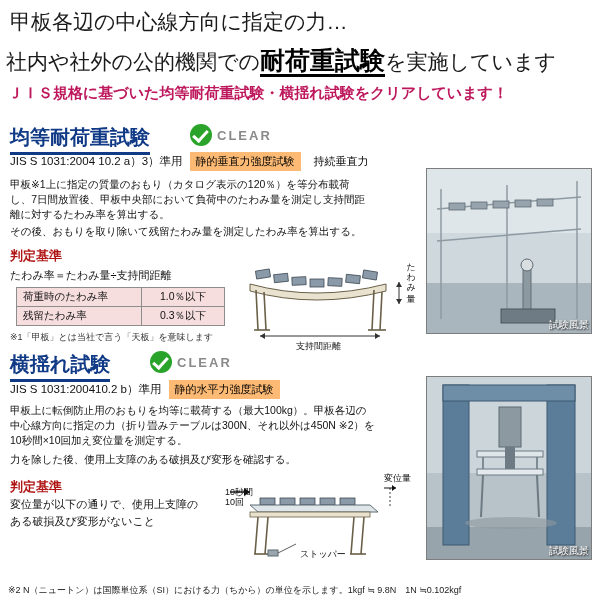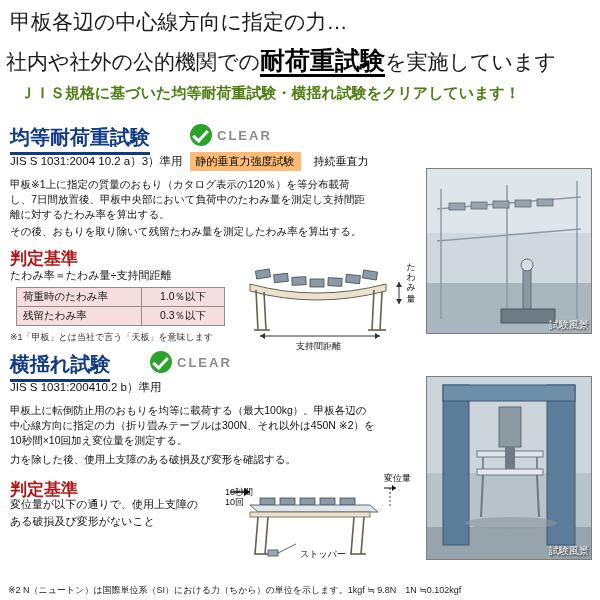--- a/index.html
+++ b/index.html
@@ -21,21 +21,21 @@
   .hdr2{
     position:absolute;left:6px;top:44px;
     font-size:21px;color:#1a1a1a;white-space:nowrap;
   }
   .hdr2 .big{
     font-size:25px;font-weight:bold;color:#000;
     border-bottom:3px solid #000;padding-bottom:0px;
   }
   .hdr3{
     position:absolute;left:8px;top:84px;
-    font-size:15px;color:#4d7c0f;font-weight:bold;white-space:nowrap;margin-left:12px;
+    font-size:15px;color:#be185d;font-weight:bold;white-space:nowrap;
   }
 
   
   .sect-title{
     position:absolute;
     font-size:20px;font-weight:bold;color:#103a86;
     border-bottom:3px solid #103a86;
     padding-bottom:1px;
   }
   .clear-badge{position:absolute;display:flex;align-items:center;gap:5px;}
@@ -55,21 +55,21 @@
   .std-code{color:#111;}
   .std-tag{
     background:#fdba74;color:#000;font-size:11px;
     padding:2px 6px;border:0;white-space:nowrap;
   }
 
   
   .para{position:absolute;font-size:10.5px;line-height:15px;color:#111;}
 
   
-  .crit-hd{position:absolute;font-size:17px;font-weight:bold;color:#b01515;}
+  .crit-hd{position:absolute;font-size:13px;font-weight:bold;color:#b01515;}
   .crit-sub{position:absolute;font-size:11px;color:#111;}
   .crit-tbl{position:absolute;border-collapse:collapse;font-size:10.5px;}
   .crit-tbl td{
     border:1px solid #8d8d8d;background:#f6dede;
     padding:2px 6px;white-space:nowrap;
   }
   .crit-tbl td.v{background:#f6dede;text-align:center;}
   .note{position:absolute;font-size:9px;color:#333;}
 
   
@@ -195,20 +195,21 @@
   </div>
 
   <div class="sect-title" style="left:10px;top:351px;">横揺れ試験</div>
   <div class="clear-badge" style="left:150px;top:351px;">
     <span class="check"></span>
     <span class="clear-txt">CLEAR</span>
   </div>
 
   <div class="std-row" style="left:10px;top:380px;">
     <span class="std-code">JIS S 1031:200410.2 b）準用</span>
+    <span class="std-tag">静的水平力強度試験</span>
   </div>
 
   <div class="para" style="left:10px;top:403px;width:365px;">甲板上に転倒防止用のおもりを均等に載荷する（最大100kg）。甲板各辺の中心線方向に指定の力（折り畳みテーブルは300N、それ以外は450N ※2）を10秒間×10回加え変位量を測定する。</div>
   <div class="para" style="left:10px;top:452px;width:365px;">力を除した後、使用上支障のある破損及び変形を確認する。</div>
 
   <div class="crit-hd" style="left:10px;top:478px;">判定基準</div>
   <div class="crit-sub" style="left:10px;top:497px;">変位量が以下の通りで、使用上支障の</div>
   <div class="crit-sub" style="left:10px;top:514px;">ある破損及び変形がないこと</div>
 
 

